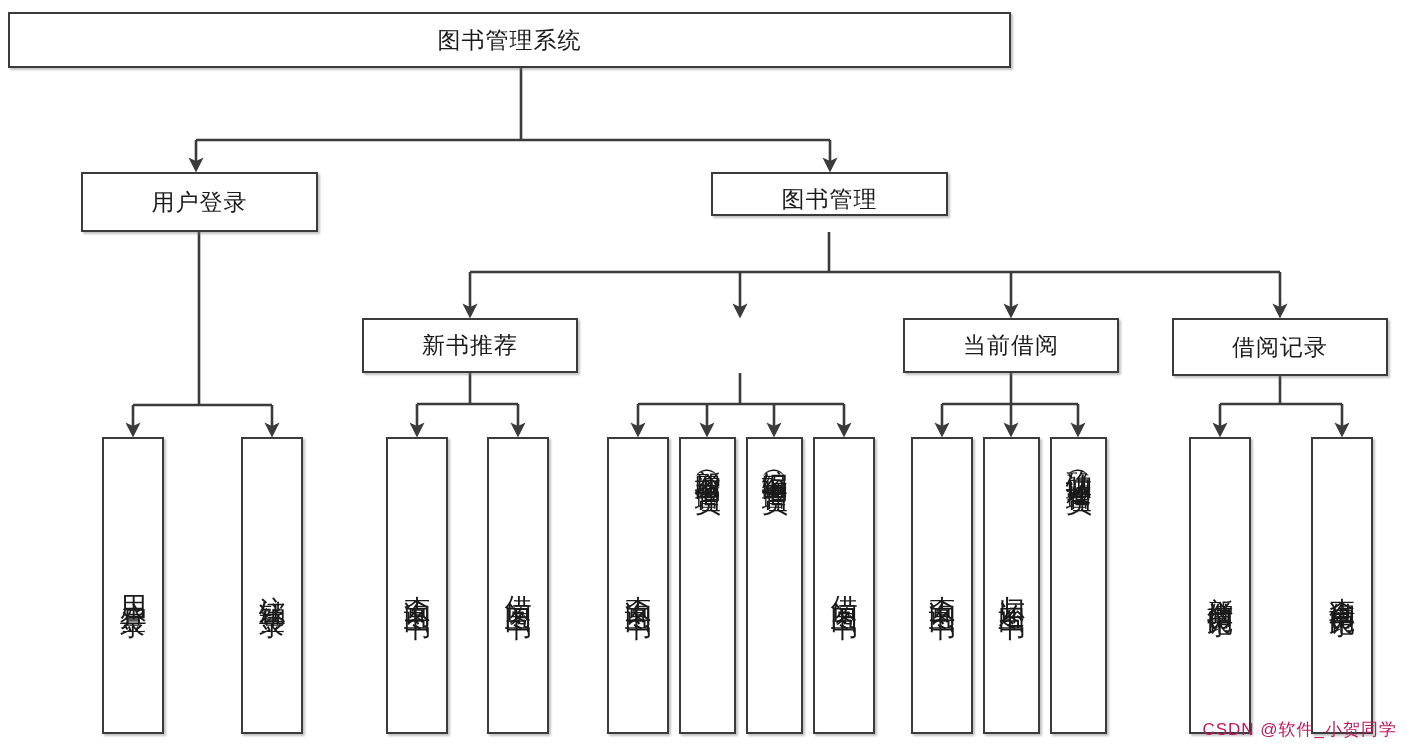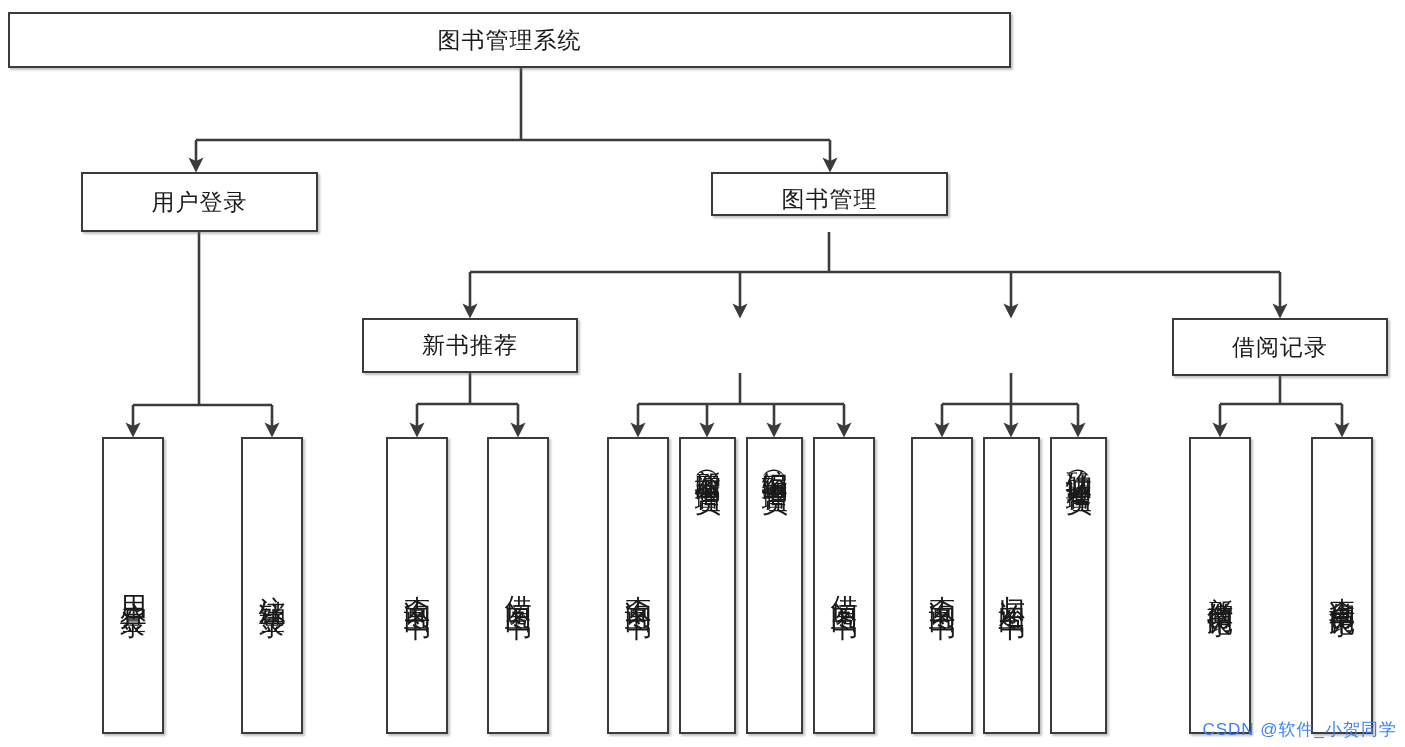--- a/index.html
+++ b/index.html
@@ -71,21 +71,21 @@
   }
   
   .node.v.center { align-items: center; }
   .node.v.top { align-items: flex-start; padding-top: 10px; }
 
   #watermark {
     position: absolute;
     right: 8px;
     bottom: 6px;
     font-size: 17px;
-    color: #3b82f6;
+    color: #be185d;
     letter-spacing: 1px;
     z-index: 5;
     white-space: nowrap;
     font-family: "Liberation Sans", "DejaVu Sans", sans-serif;
   }
 </style>
 </head>
 <body>
 
 <div id="canvas">
@@ -147,20 +147,23 @@
   <div class="node h" style="left:81px; top:172px; width:237px; height:60px;">
     <span class="lbl">用户登录</span>
   </div>
   <div class="node h" style="left:711px; top:172px; width:237px; height:44px;align-items:flex-end;">
     <span class="lbl">图书管理</span>
   </div>
 
   <div class="node h" style="left:362px; top:318px; width:216px; height:55px;">
     <span class="lbl">新书推荐</span>
   </div>
+  <div class="node h" style="left:903px; top:318px; width:216px; height:55px;">
+    <span class="lbl">当前借阅</span>
+  </div>
   <div class="node h" style="left:1172px; top:318px; width:216px; height:58px;">
     <span class="lbl">借阅记录</span>
   </div>
 
   <div class="node v center" style="left:102px; top:437px; width:62px; height:297px;">
     <span class="lbl">用户登录</span>
   </div>
   <div class="node v center" style="left:241px; top:437px; width:62px; height:297px;">
     <span class="lbl">注销登录</span>
   </div>

